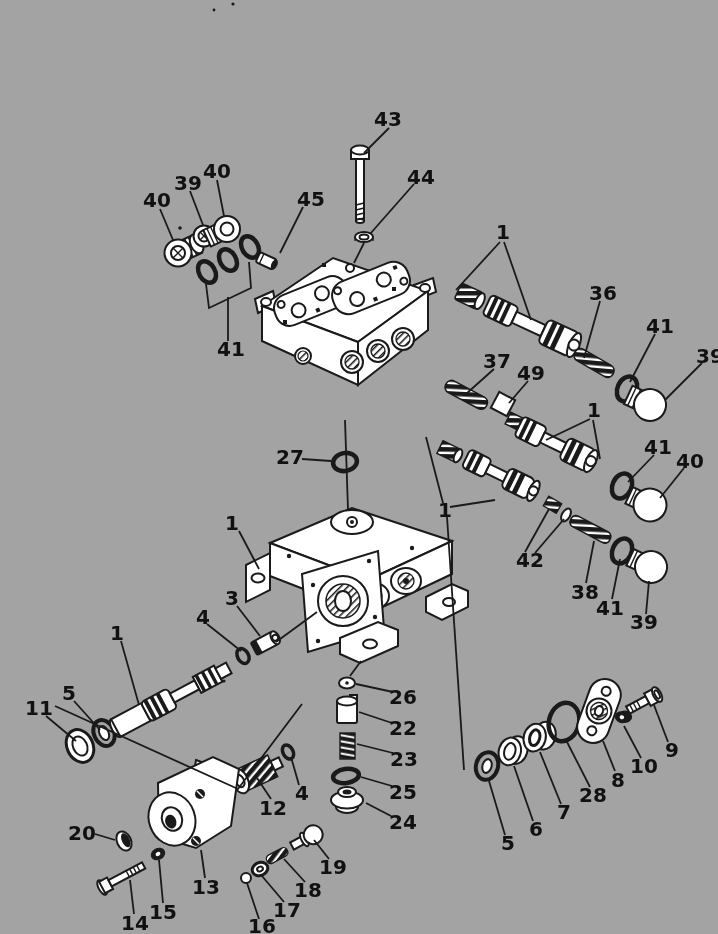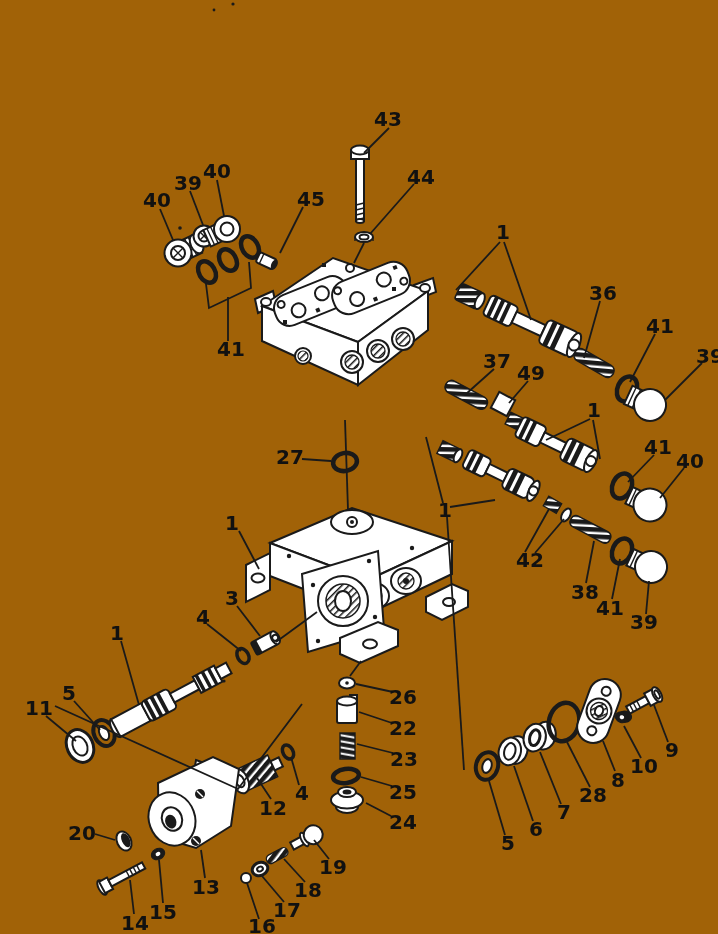--- a/index.html
+++ b/index.html
@@ -1,16 +1,16 @@
 <!DOCTYPE html>
 <html><head>
 <meta charset="utf-8">
 <style>
   html,body{margin:0;padding:0;background:#fff;}
-  .stage{position:relative;width:718px;height:934px;background:#a16207;overflow:hidden;}
+  .stage{position:relative;width:718px;height:934px;background:#a3a3a3;overflow:hidden;}
   svg{display:block;}
   .fw{fill:#ffffff;stroke:#1a1a1a;stroke-width:2;}
   .fb{fill:#1a1a1a;stroke:none;}
   .oring{fill:none;stroke:#1a1a1a;stroke-width:4.5;}
   .lead{fill:none;stroke:#1a1a1a;stroke-width:1.8;}
   .ln{fill:none;stroke:#1a1a1a;stroke-width:1.4;}
   .lbl{font-family:"DejaVu Sans",sans-serif;font-weight:bold;font-size:20px;fill:#111;text-anchor:middle;}
 </style>
 </head>
 <body>

